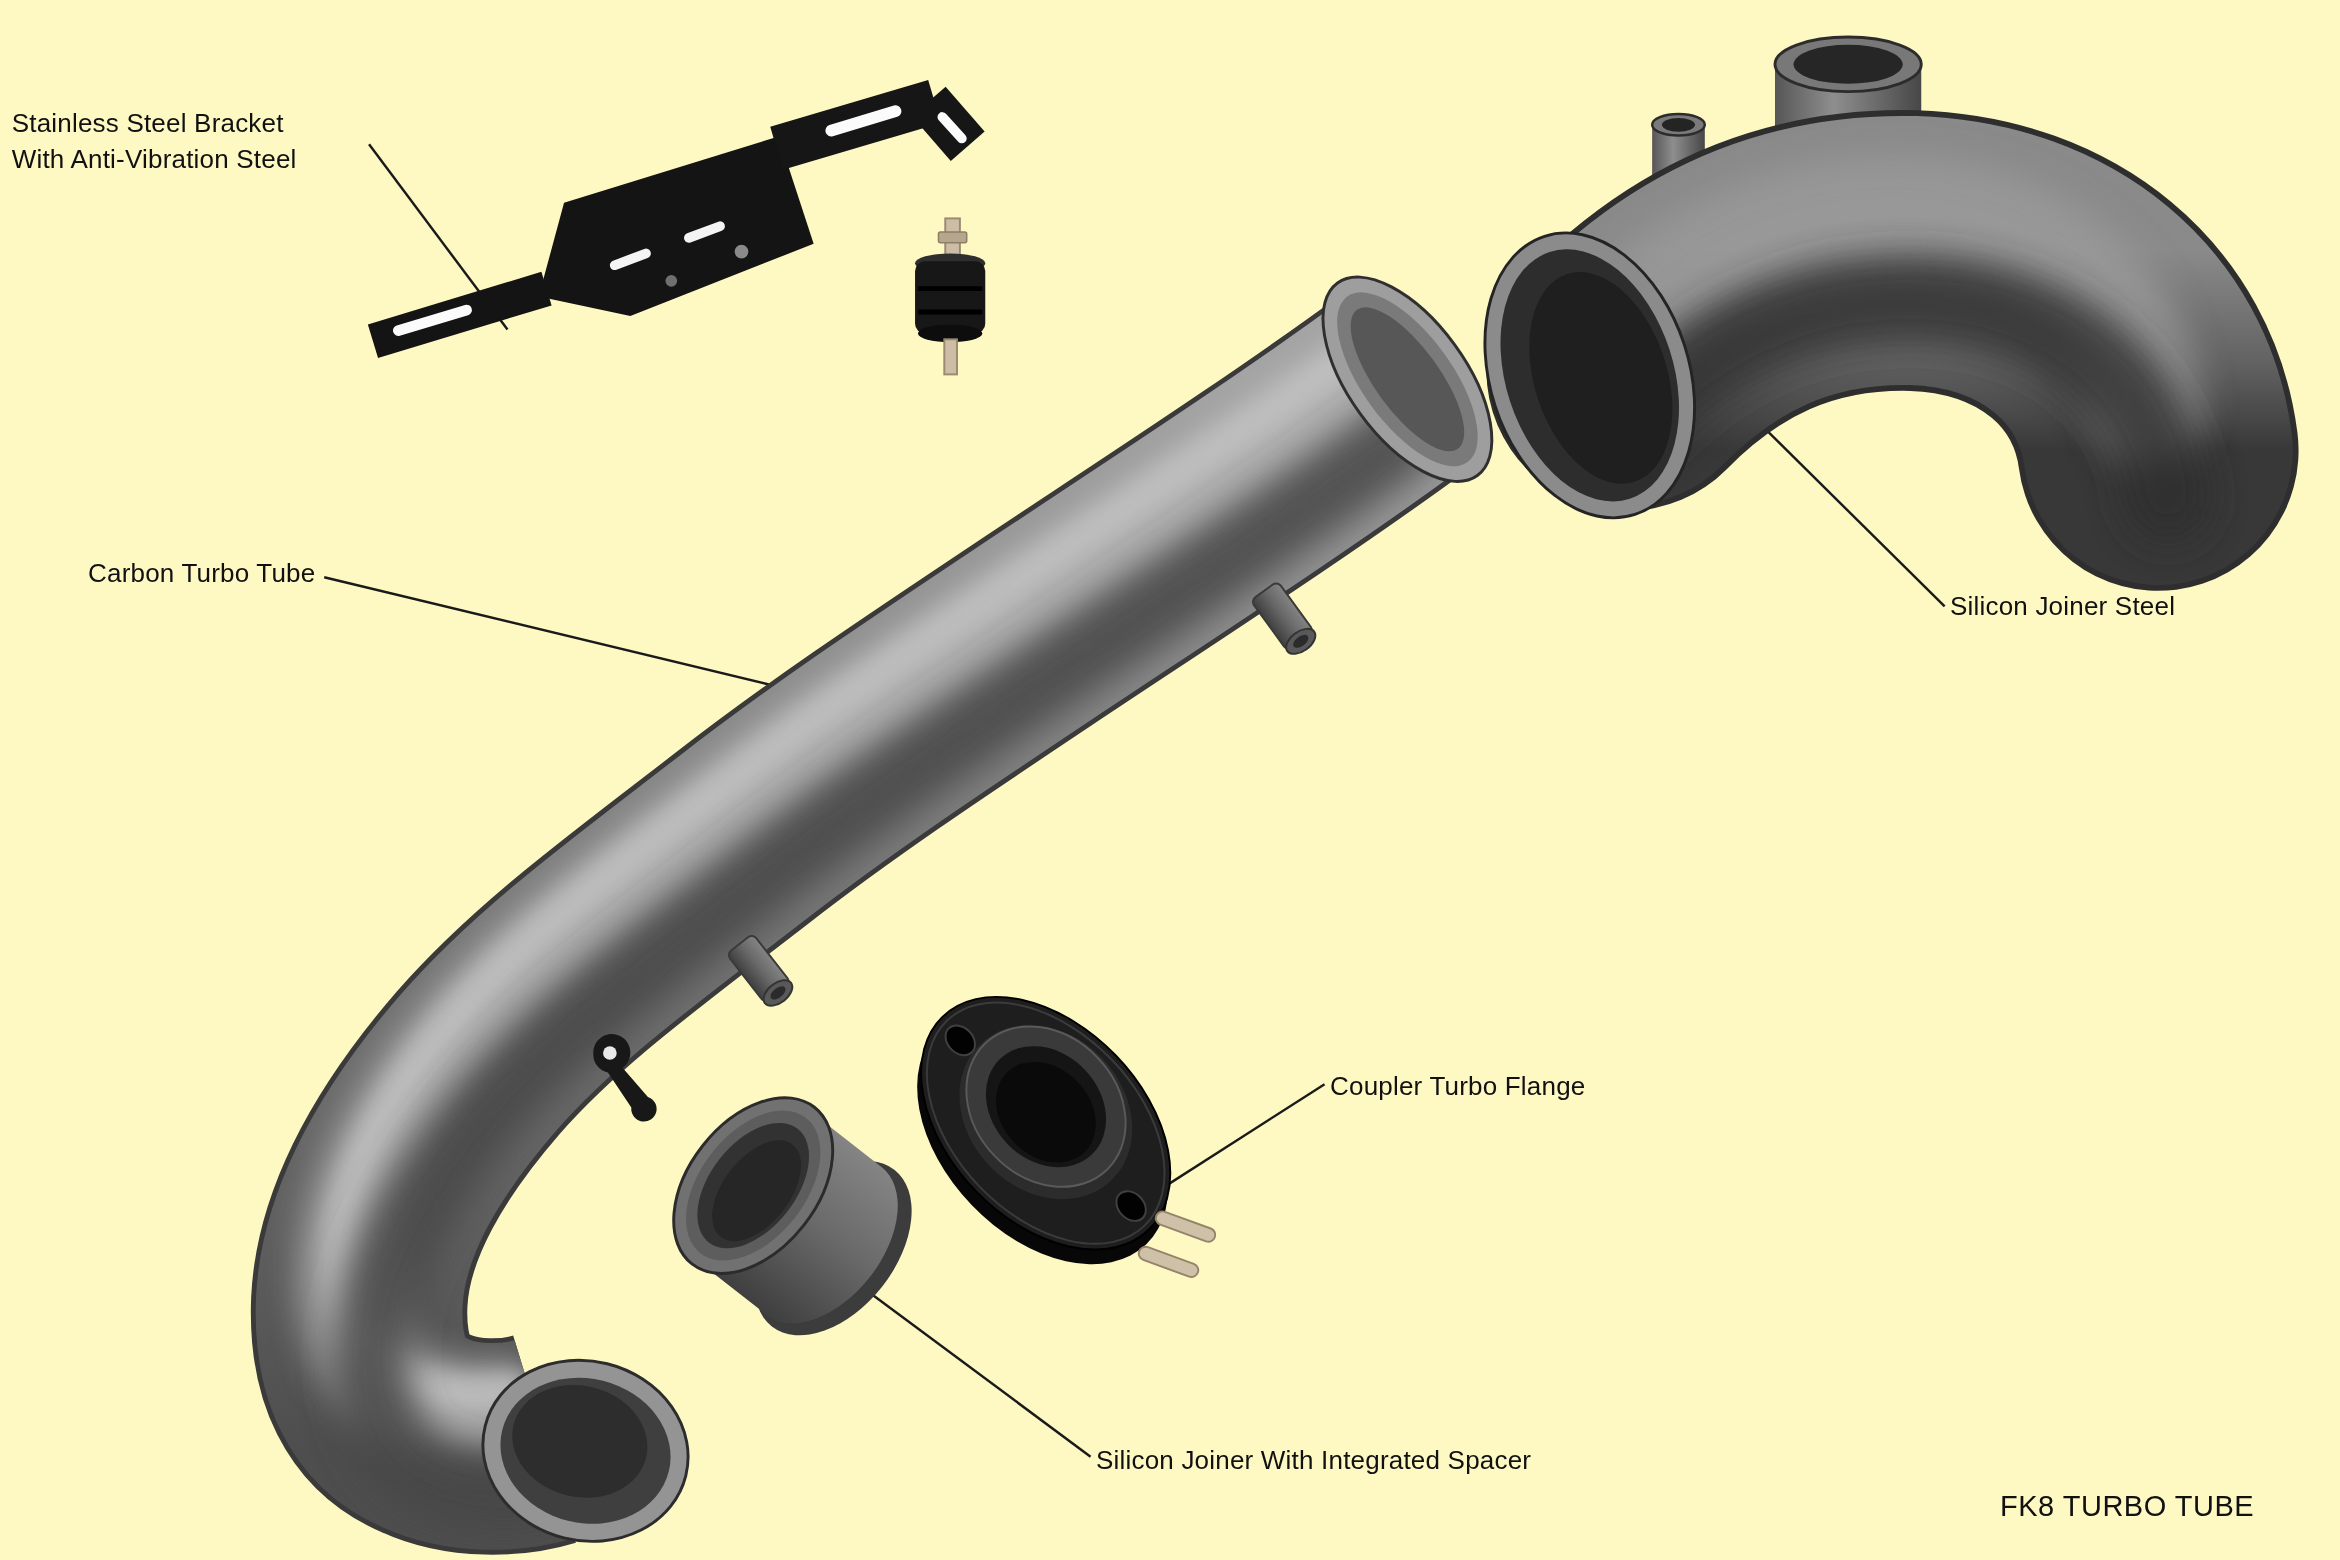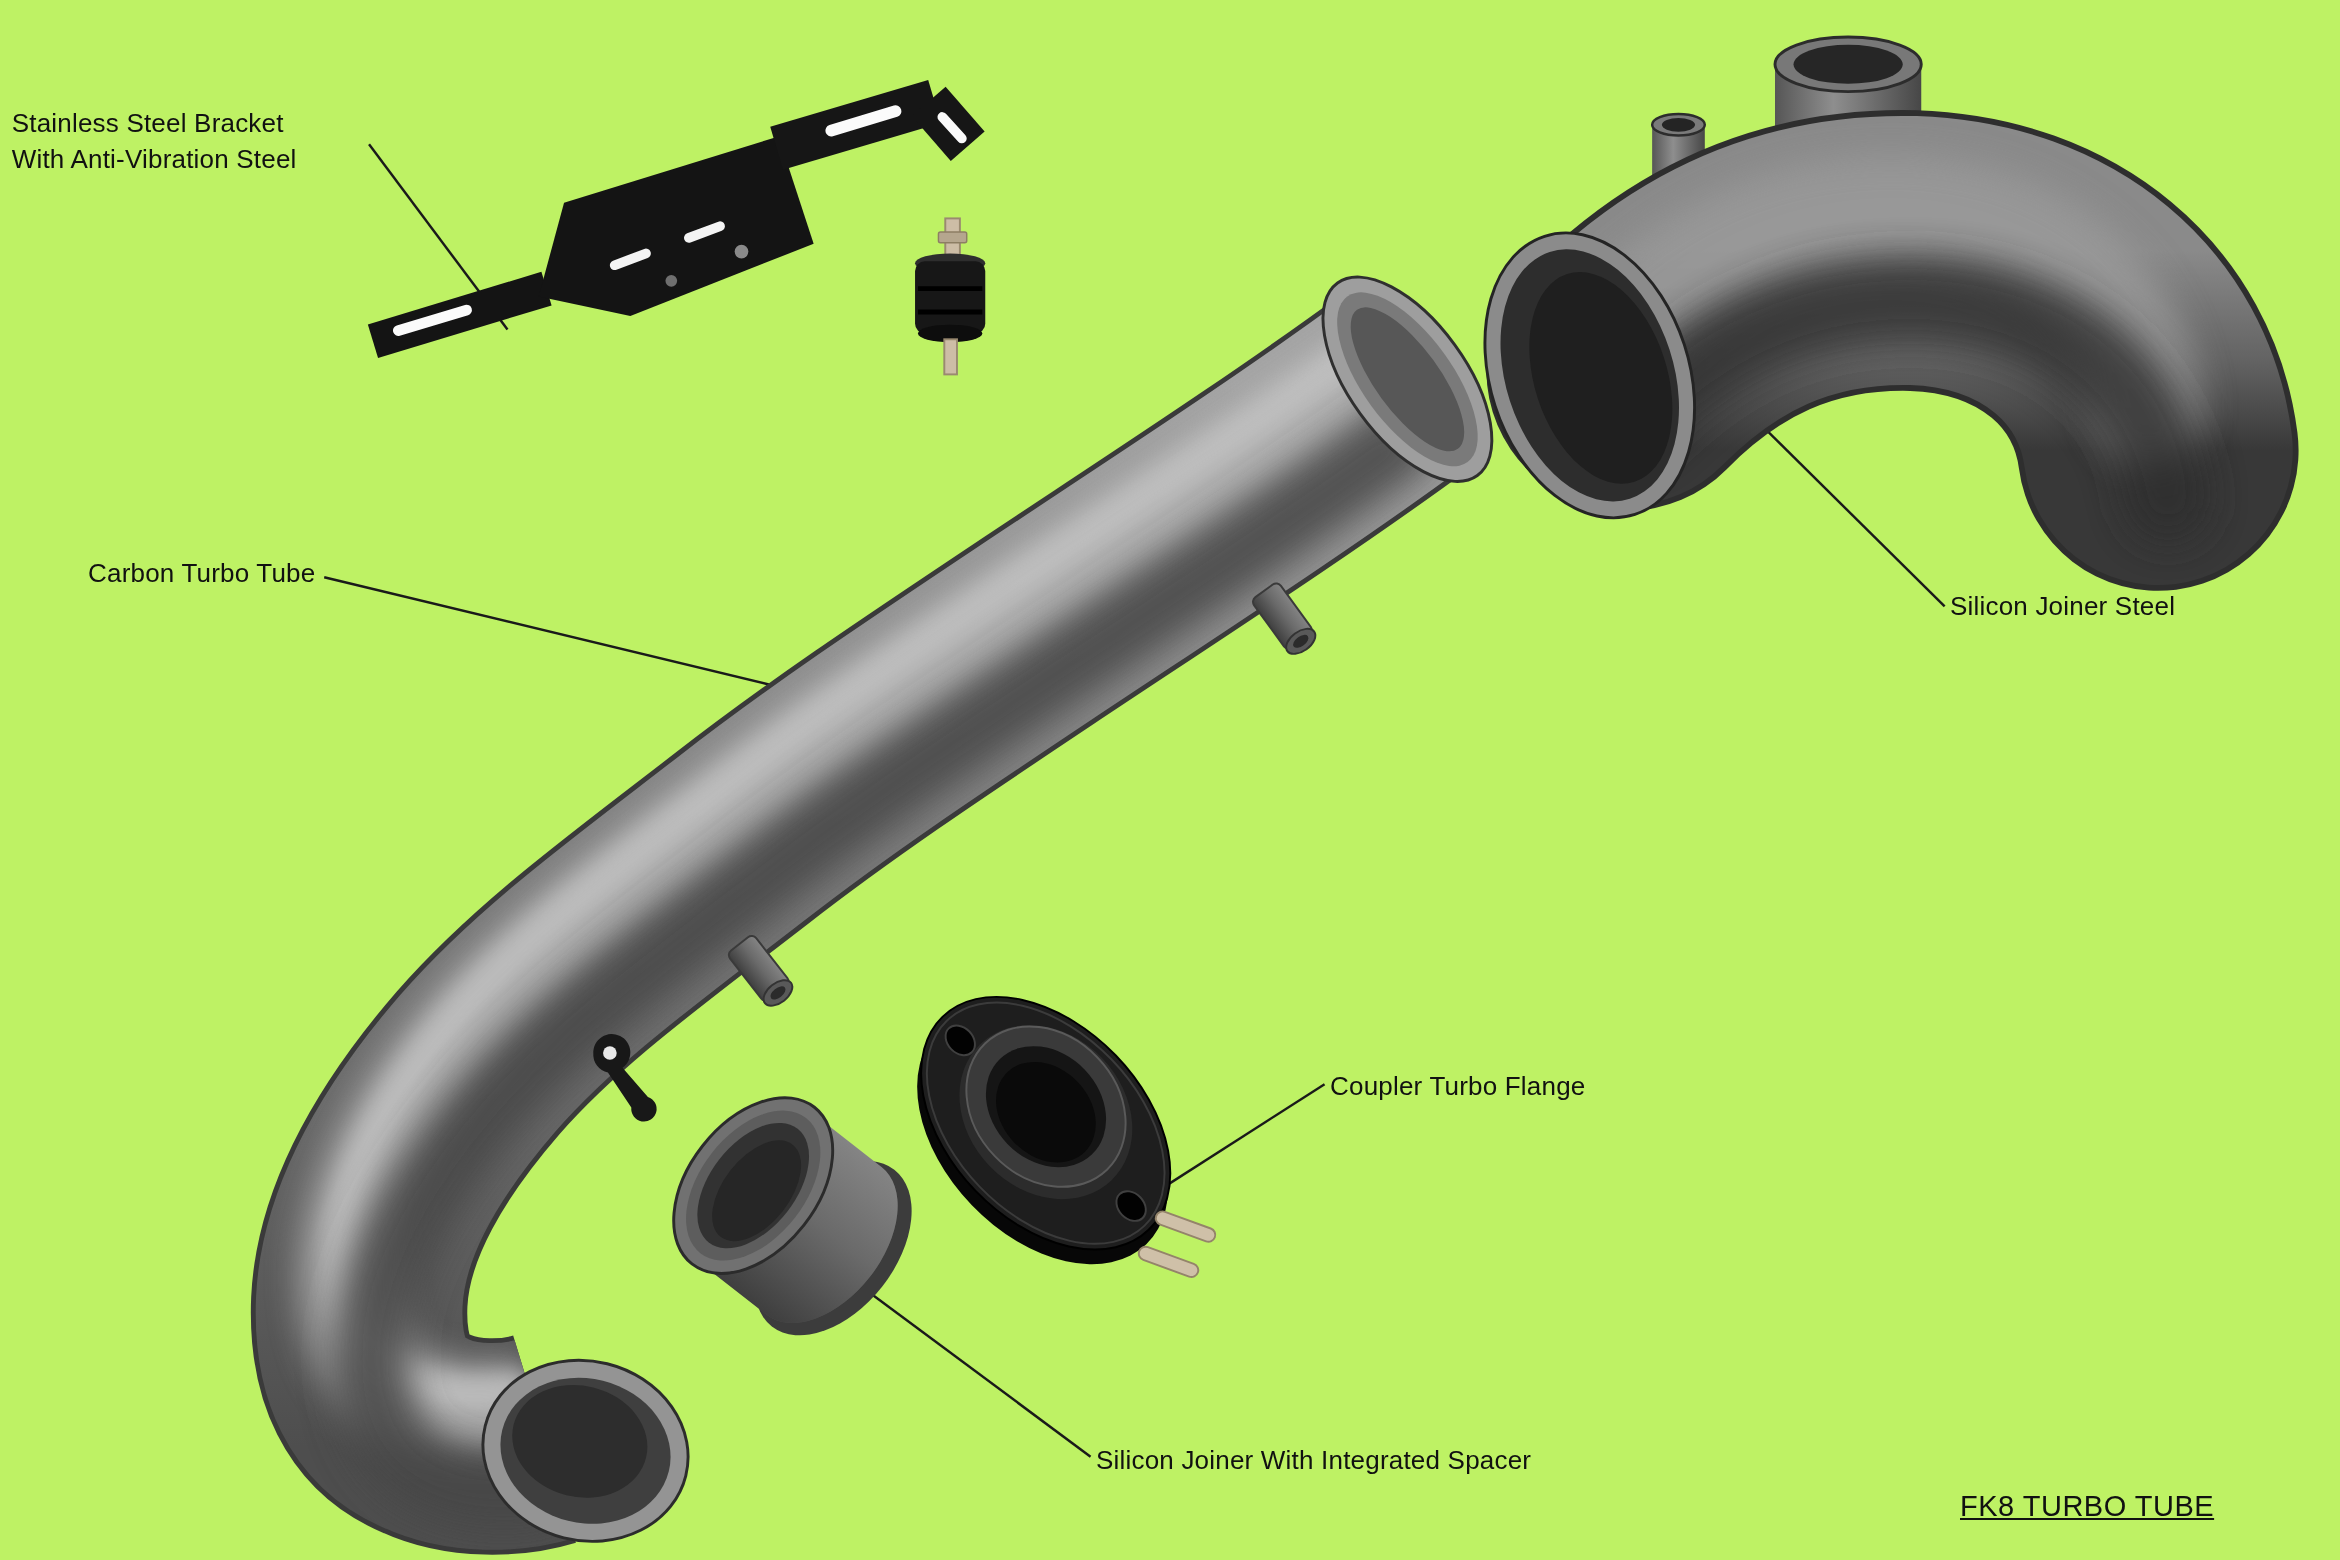--- a/index.html
+++ b/index.html
@@ -1,17 +1,17 @@
 <!DOCTYPE html>
 <html><head>
 <meta charset="utf-8">
 <style>
   html,body{margin:0;padding:0;background:#ffffff;}
   .stage{
-    position:relative;width:2341px;height:1560px;background:#bef264;
+    position:relative;width:2341px;height:1560px;background:#fef9c3;
     overflow:hidden;font-family:"Liberation Sans",sans-serif;color:#111111;
   }
   svg.art{position:absolute;left:0;top:0;}
   .label{position:absolute;font-size:26px;color:#111111;white-space:nowrap;letter-spacing:0.2px;}
   .label.two-line span{display:block;line-height:36px;}
   .diagram-title{position:absolute;font-size:29px;color:#111111;letter-spacing:0.5px;white-space:nowrap;}
 </style>
 </head>
 <body>
 
@@ -191,16 +191,16 @@
   </div>
 
   <div class="label" style="left:88px;top:558px;">Carbon Turbo Tube</div>
 
   <div class="label" style="left:1950px;top:591px;">Silicon Joiner Steel</div>
 
   <div class="label" style="left:1330px;top:1071px;">Coupler Turbo Flange</div>
 
   <div class="label" style="left:1096px;top:1445px;">Silicon Joiner With Integrated Spacer</div>
 
-  <div class="diagram-title" style="left:1960px;top:1490px;text-decoration:underline;">FK8 TURBO TUBE</div>
+  <div class="diagram-title" style="left:2000px;top:1490px;">FK8 TURBO TUBE</div>
 
 </div>
 
 
 </body></html>

